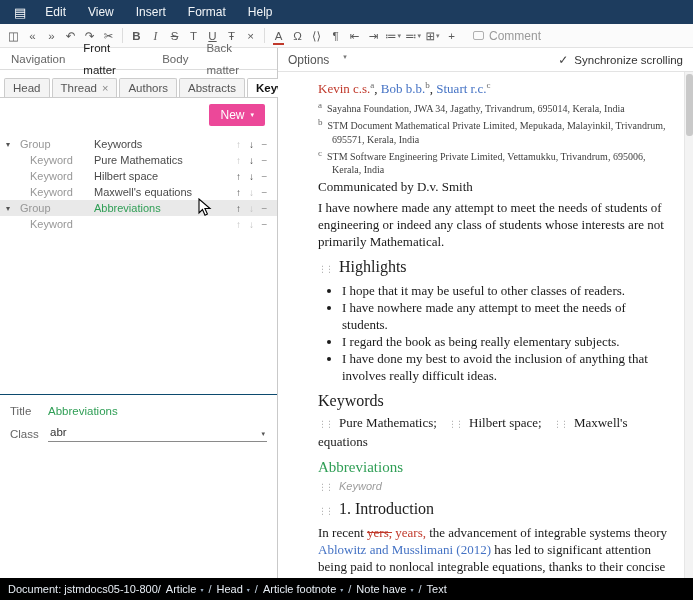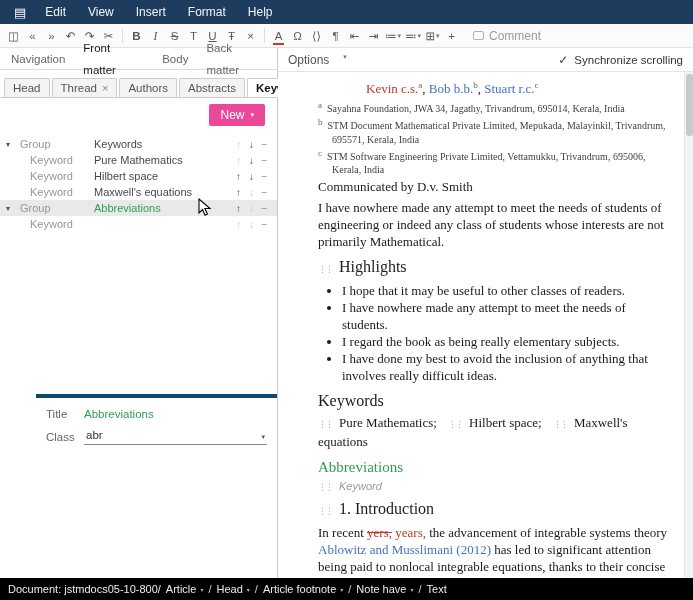--- a/index.html
+++ b/index.html
@@ -47,39 +47,39 @@
   .tri { width:14px; color:#555; font-size:8px; }
   .child .tri { width:24px; }
   .t-type { width:74px; color:#979797; }
   .child .t-type { width:64px; }
   .t-value { flex:1; color:#4a4a4a; }
   .t-value.green { color:#2f9e55; }
   .t-ctrl { width:13px; text-align:center; font-size:10px; color:#c2c2c2; }
   .t-ctrl.en { color:#4a4a4a; }
   .t-ctrl.mid { color:#8c8c8c; }
 
-  .props { border-top:4px solid #0c4a6e; padding:10px 10px 4px; flex:none;margin-left:36px; }
+  .props { border-top:1px solid #0c4a6e; padding:10px 10px 4px; flex:none; }
   .prop-row { display:flex; align-items:center; margin-bottom:8px; font-size:11.5px; }
   .prop-label { width:38px; color:#666; }
   .prop-value.green { color:#2f9e55; }
   .class-field { flex:1; border-bottom:1px solid #8a8a8a; display:flex; justify-content:space-between; align-items:flex-end; padding:1px 2px 3px 2px; color:#333; }
   .cf-caret { font-size:7px; color:#555; }
   .left-spacer { flex:1; }
 
   
   .right-panel { flex:1; display:flex; flex-direction:column; background:#fff; }
   .options-bar { height:24px; border-bottom:1px solid #e3e3e3; display:flex; align-items:center; justify-content:space-between; padding:0 10px; flex:none; }
   .options-btn { font-size:12px; color:#555; display:inline-flex; gap:14px; }
   .ob-caret { font-size:7px; color:#777; }
   .sync { font-size:11.5px; color:#333; display:inline-flex; gap:6px; align-items:center; }
   .sync-check { color:#444; font-size:12px; }
 
   .doc-area { height:506px; position:relative; overflow:hidden; }
   .doc { margin-left:40px; width:352px; font-family:"Liberation Serif",serif; color:#1a1a1a; }
-  .authors-line { margin-top:8px; font-size:13px; height:16px; white-space:nowrap;margin-left:48px; }
+  .authors-line { margin-top:8px; font-size:13px; height:16px; white-space:nowrap; }
   .auth.red { color:#c0392b; }
   .auth.blue { color:#4472c4; }
   .authors-line sup { font-size:9px; color:#666; }
   .footnote { margin-top:1px; font-size:10px; line-height:13px; color:#3f3f3f; padding-left:14px; text-indent:-14px; }
   .footnote.first { margin-top:3px; }
   .fn-marker { color:#666; margin-right:5px; font-size:9px; }
   .communicated { margin-top:3px; font-size:13px; line-height:16px; }
   .doc-h { margin-top:8px; font-size:16px; font-weight:500; line-height:18px; color:#1c1c1c; }
   .doc-h.green { color:#2f9e55; font-size:15px; }
   .handle { color:#b3b3b3; font-size:9px; letter-spacing:-2px; margin-right:7px; font-family:"DejaVu Sans",sans-serif; }

